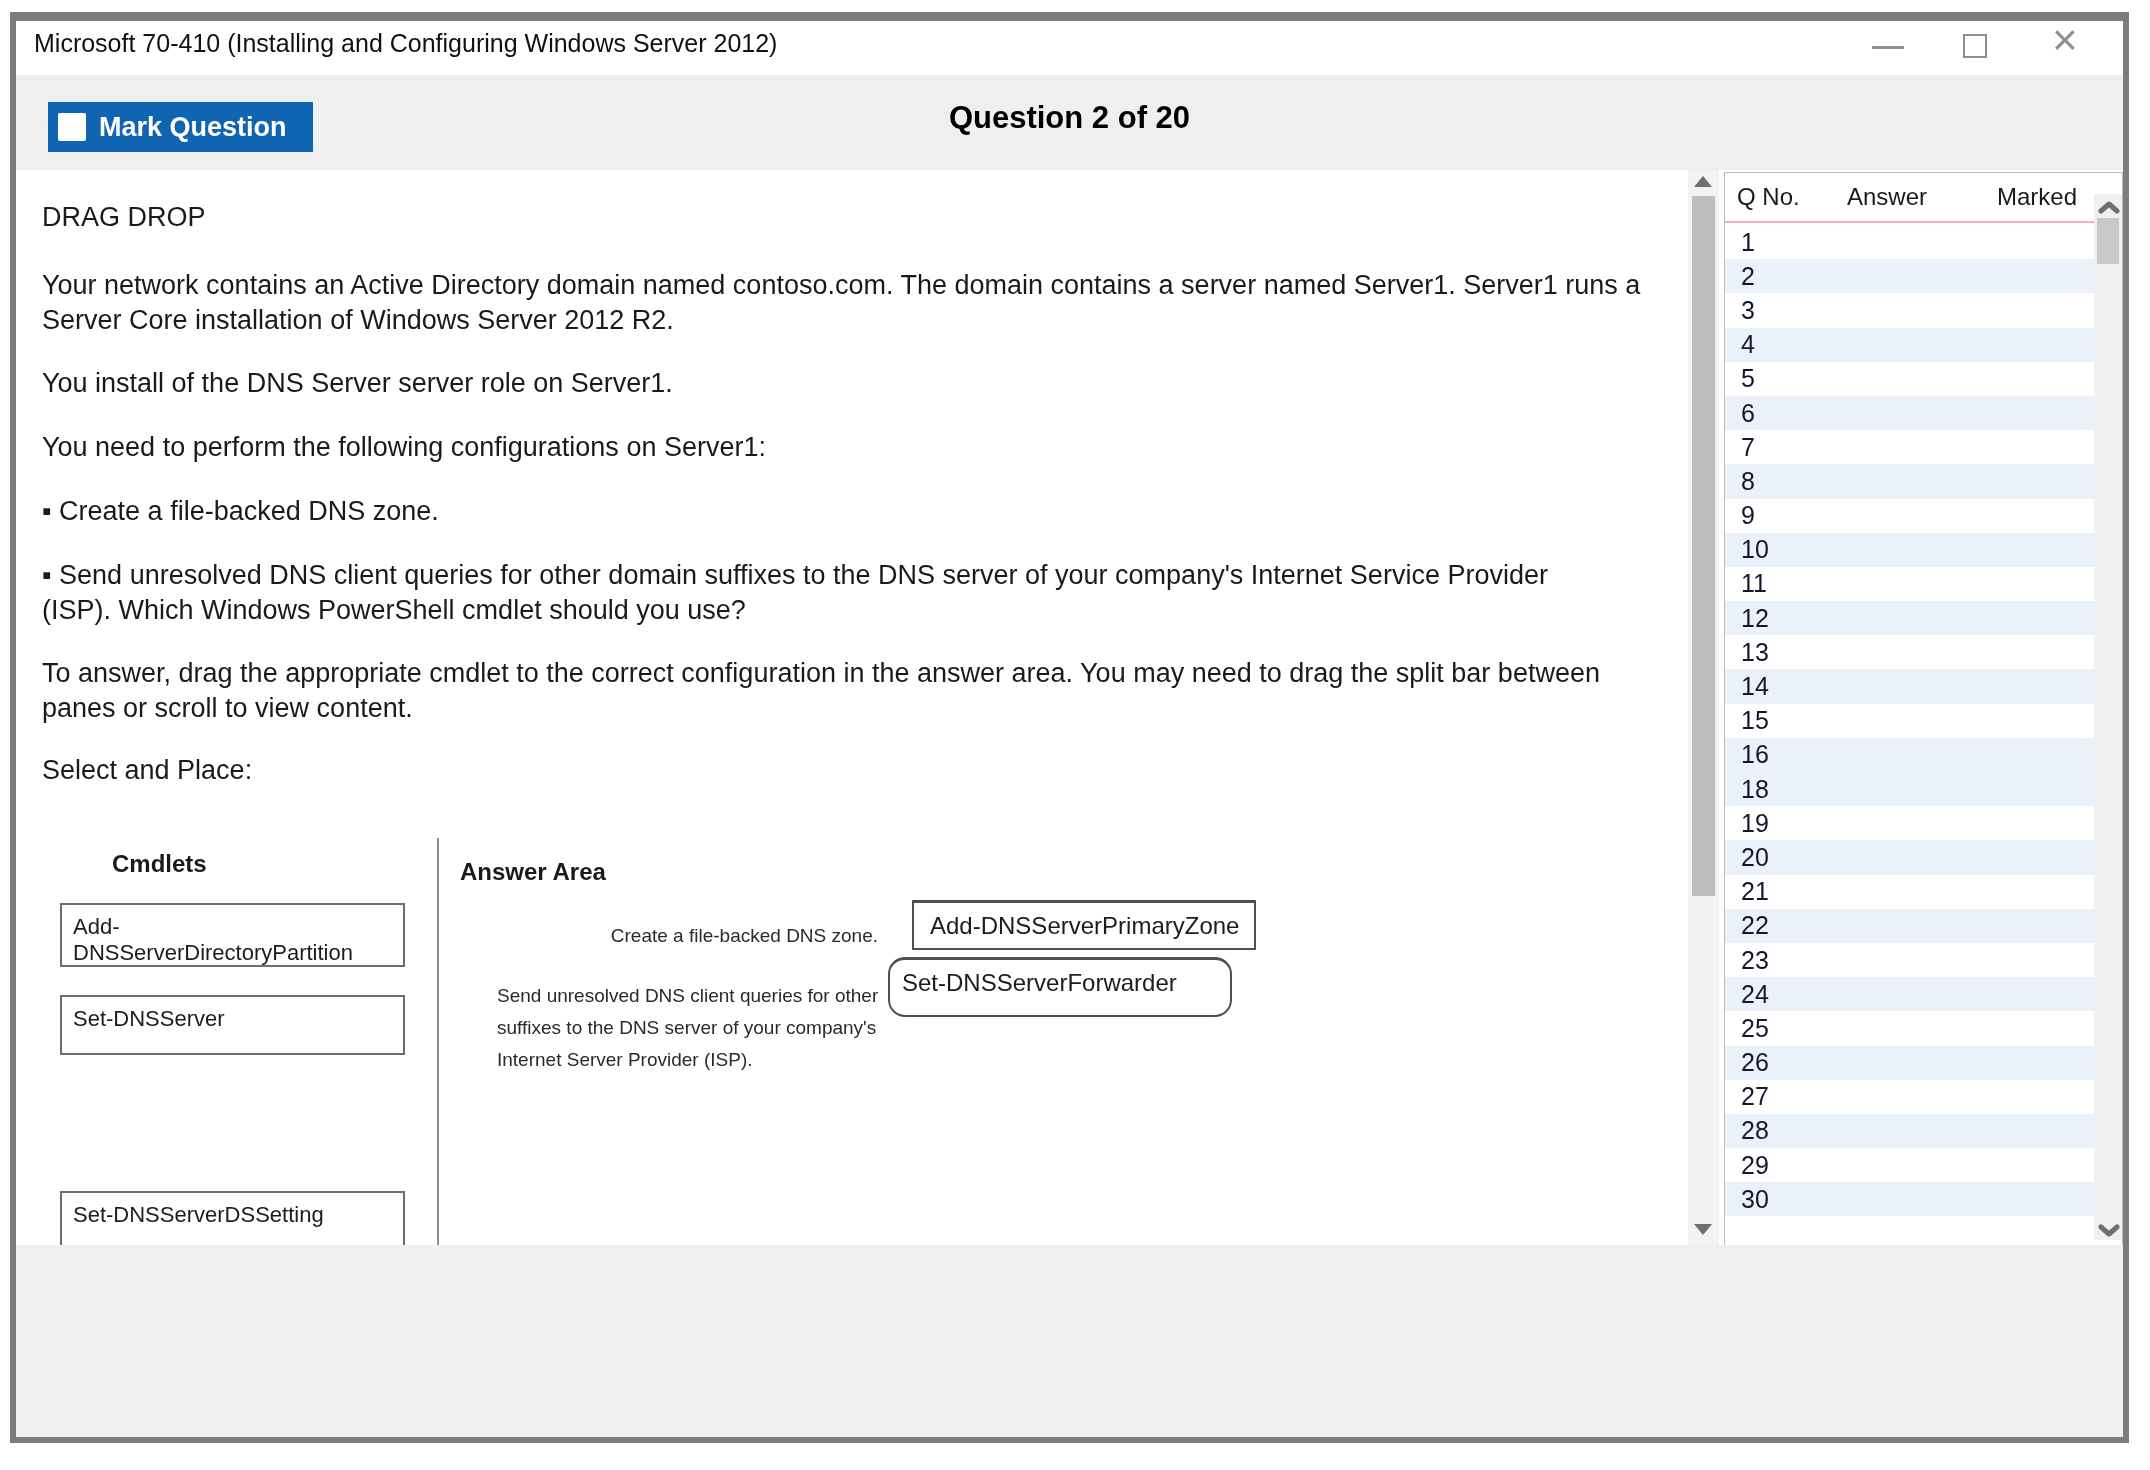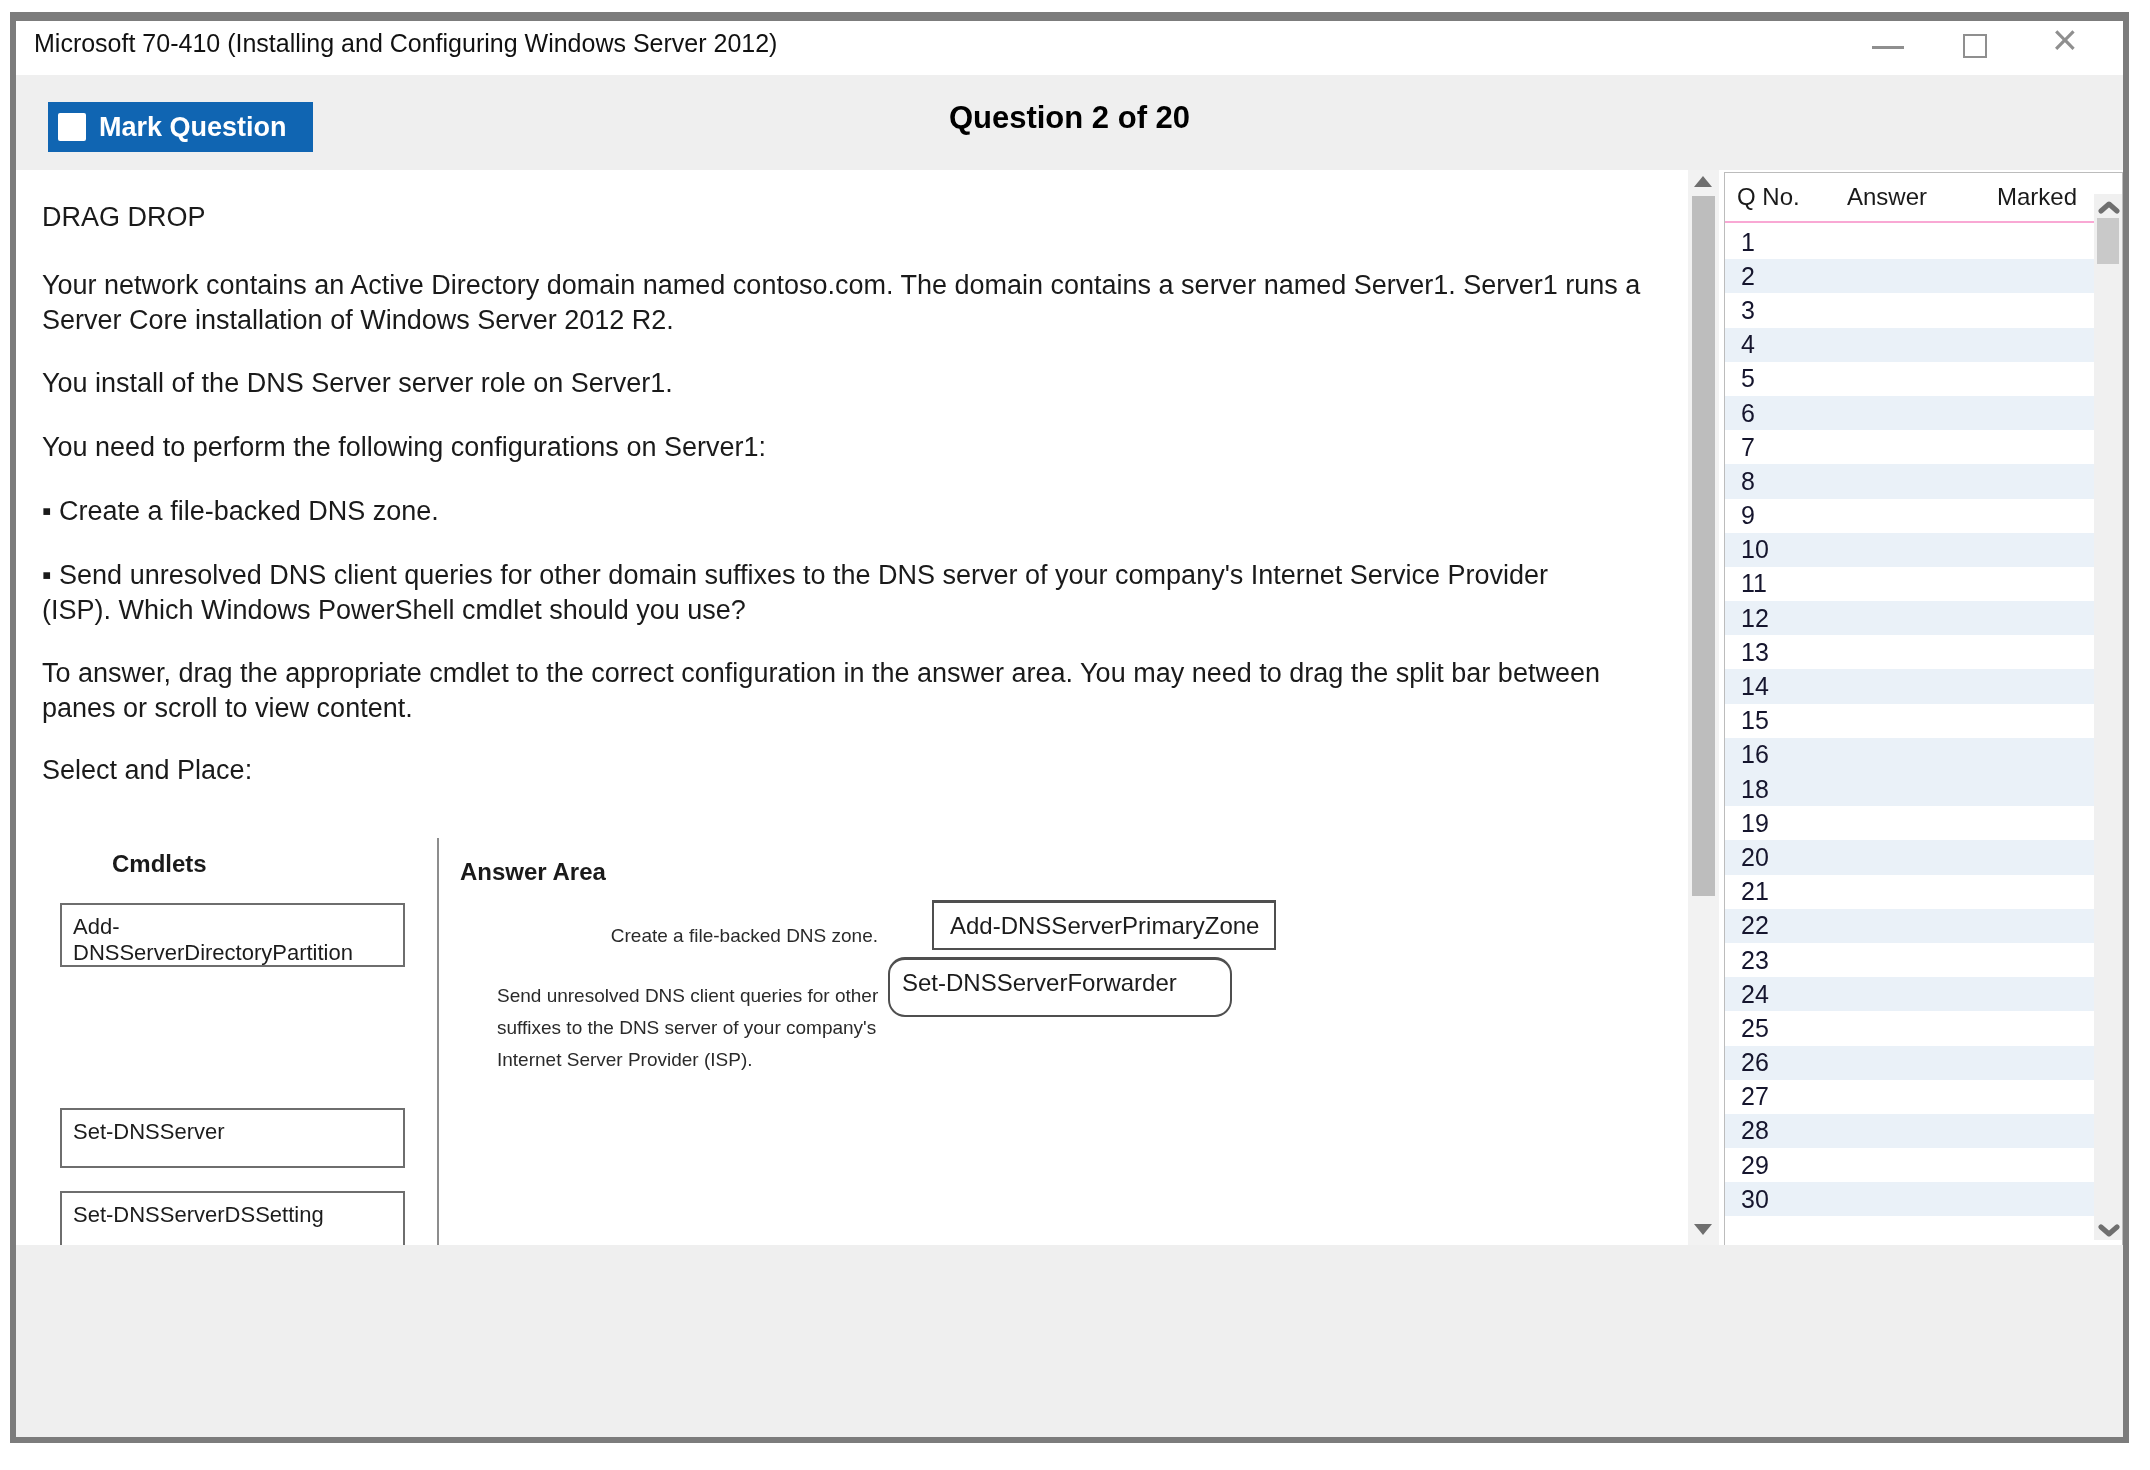--- a/index.html
+++ b/index.html
@@ -91,27 +91,27 @@
 <div class="abs qtext" style="top:268px;max-width:1600px;">Your network contains an Active Directory domain named contoso.com. The domain contains a server named Server1. Server1 runs a Server Core installation of Windows Server 2012 R2.</div>
 <div class="abs qtext" style="top:366px;max-width:1600px;">You install of the DNS Server server role on Server1.</div>
 <div class="abs qtext" style="top:430px;max-width:1600px;">You need to perform the following configurations on Server1:</div>
 <div class="abs qtext" style="top:494px;max-width:1600px;">▪ Create a file-backed DNS zone.</div>
 <div class="abs qtext" style="top:558px;max-width:1580px;">▪ Send unresolved DNS client queries for other domain suffixes to the DNS server of your company's Internet Service Provider (ISP). Which Windows PowerShell cmdlet should you use?</div>
 <div class="abs qtext" style="top:656px;max-width:1615px;">To answer, drag the appropriate cmdlet to the correct configuration in the answer area. You may need to drag the split bar between panes or scroll to view content.</div>
 <div class="abs qtext" style="top:753px;">Select and Place:</div>
 
 <div class="abs dd-title" style="left:112px;top:850px;">Cmdlets</div>
 <div class="abs dd-box" style="left:60px;top:903px;width:345px;height:64px;">Add-DNSServerDirectoryPartition</div>
-<div class="abs dd-box" style="left:60px;top:1108px;width:345px;height:60px;">Set-DNSServer</div>
+<div class="abs dd-box" style="left:60px;top:995px;width:345px;height:60px;">Set-DNSServer</div>
 <div class="abs dd-box" style="left:60px;top:1191px;width:345px;height:62px;">Set-DNSServerDSSetting</div>
 <div class="abs divider" style="left:437px;top:838px;height:407px;"></div>
 <div class="abs dd-title" style="left:460px;top:858px;">Answer Area</div>
 
 <div class="abs ans-label" style="left:560px;top:920px;width:318px;text-align:right;">Create a file-backed DNS zone.</div>
-<div class="abs ans-box" style="left:932px;top:900px;width:344px;height:50px;padding-left:16px;">Add-DNSServerPrimaryZone</div>
+<div class="abs ans-box" style="left:912px;top:900px;width:344px;height:50px;padding-left:16px;">Add-DNSServerPrimaryZone</div>
 
 <div class="abs ans-label" style="left:497px;top:980px;width:400px;">Send unresolved DNS client queries for other suffixes to the DNS server of your company's Internet Server Provider (ISP).</div>
 <div class="abs ans-box" style="left:888px;top:957px;width:344px;height:60px;border-radius:17px;">Set-DNSServerForwarder</div>
 
 <div class="abs vscroll"></div>
 <div class="abs tri-up" style="left:1694px;top:176px;"></div>
 <div class="abs vthumb"></div>
 <div class="abs tri-down" style="left:1694px;top:1224px;"></div>
 
 <div class="abs sidebar">

